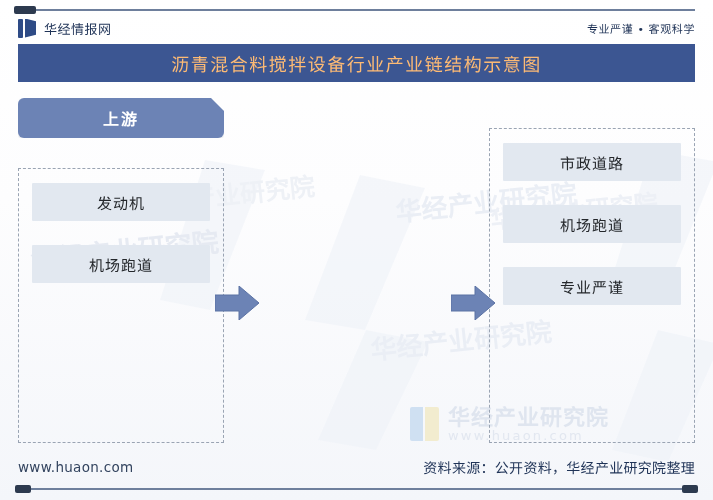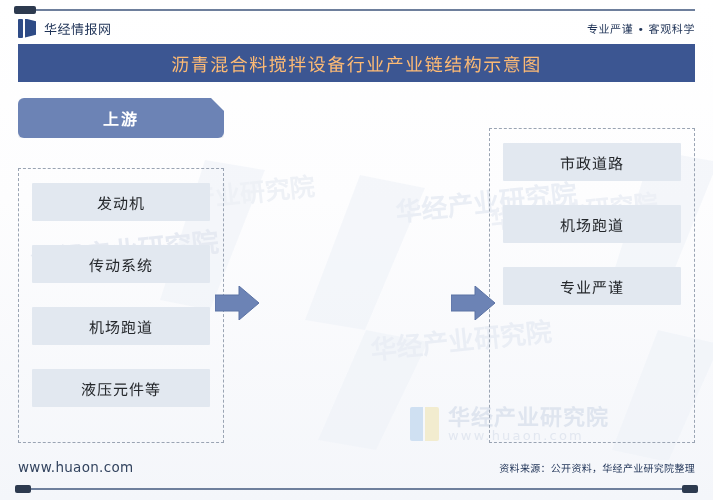--- a/index.html
+++ b/index.html
@@ -273,21 +273,21 @@
     align-items: center;
     justify-content: space-between;
     z-index: 3;
   }
   .footer-left {
     font-size: 13.5px;
     color: #33445f;
     letter-spacing: .3px;
   }
   .footer-right {
-    font-size: 10px;
+    font-size: 14px;
     color: #1f3357;
     letter-spacing: .3px;
   }
   .bottom-rule {
     position: absolute;
     left: 18px; right: 18px; bottom: 10px;
     height: 2px;
     background: #6e7f9c;
     z-index: 3;
   }
@@ -346,23 +346,21 @@
   <div class="title-banner">
     <span class="title-text">沥青混合料搅拌设备行业产业链结构示意图</span>
   </div>
 
   <div class="columns">
 
     <div class="col">
       <div class="col-head">上游</div>
       <div class="col-body">
         <div class="item">发动机</div>
-        <div class="item">传动系统</div>
         <div class="item">机场跑道</div>
-        <div class="item">液压元件等</div>
       </div>
     </div>
 
 
     <div class="col">
       <div class="col-body">
         <div class="item">市政道路</div>
         <div class="item">机场跑道</div>
         <div class="item">专业严谨</div>
       </div>

